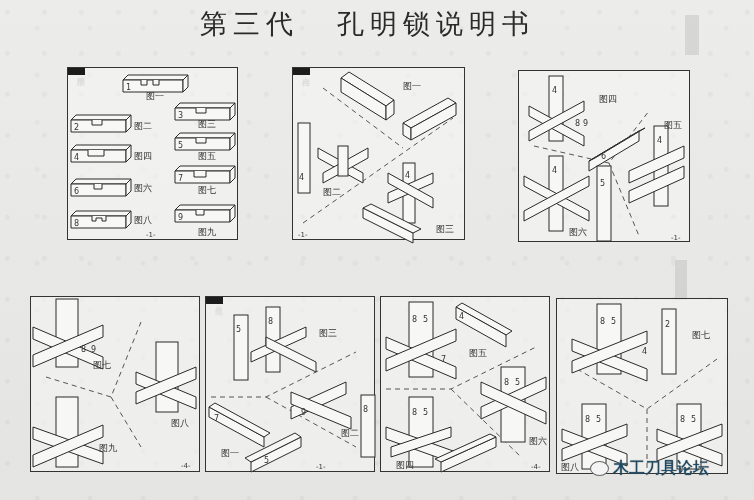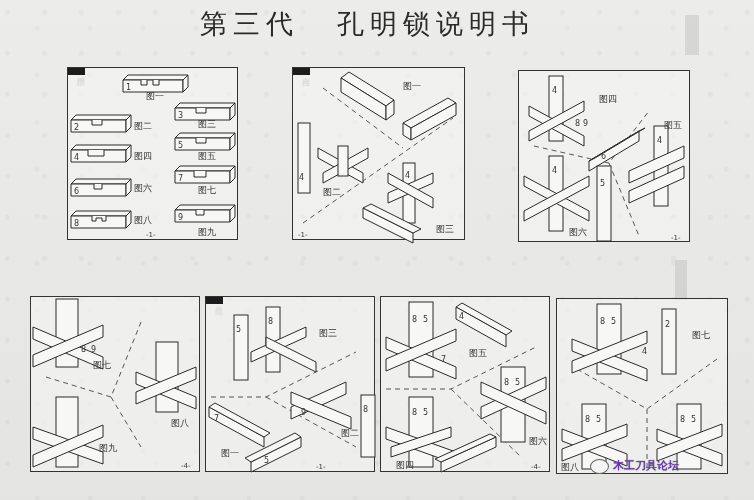--- a/index.html
+++ b/index.html
@@ -12,21 +12,21 @@
   .title{position:absolute;left:200px;top:6px;width:360px;font-size:27px;color:#2a2a2a;letter-spacing:6px;white-space:nowrap;}
   .title .t1{display:inline-block;margin-right:38px;font-family:Liberation Mono, monospace;}
   .panel{position:absolute;border:1.5px solid #333;background:rgba(246,246,244,0.55);box-sizing:border-box;}
   .tag{position:absolute;left:0;top:0;width:17px;background:#1c1c1c;color:#ddd;font-size:8px;line-height:9px;text-align:center;padding:2px 0;writing-mode:vertical-rl;letter-spacing:1px;}
   .pgno{position:absolute;font-size:7px;color:#333;}
   .lbl{position:absolute;font-size:9px;color:#333;white-space:nowrap;}
   svg.fig{position:absolute;left:0;top:0;overflow:visible;}
   .fig path,.fig polygon,.fig rect{stroke:#2b2b2b;stroke-width:1;fill:#f7f7f5;}
   .fig .dash{stroke:#555;stroke-width:1;stroke-dasharray:5 4;fill:none;}
   .fig text{font-size:8px;fill:#333;font-family:"DejaVu Sans",sans-serif;}
-  .wm{position:absolute;left:590px;top:458px;font-size:11px;color:#6d28d9;text-shadow:0 0 1px #555,0 0 1px #555;white-space:nowrap;}
+  .wm{position:absolute;left:590px;top:458px;font-size:16px;color:#0c4a6e;text-shadow:0 0 1px #555,0 0 1px #555;white-space:nowrap;}
   .wm .bubble{display:inline-block;width:17px;height:13px;border:1.5px solid #666;border-radius:50%;margin-right:4px;vertical-align:middle;background:#f4f4f4;}
   .smear{position:absolute;background:rgba(120,120,120,0.18);}
 </style>
 </head>
 <body>
 
 <div class="paper"></div>
 <div class="smear" style="left:685px;top:15px;width:14px;height:40px;"></div>
 <div class="smear" style="left:675px;top:260px;width:12px;height:40px;"></div>
 

